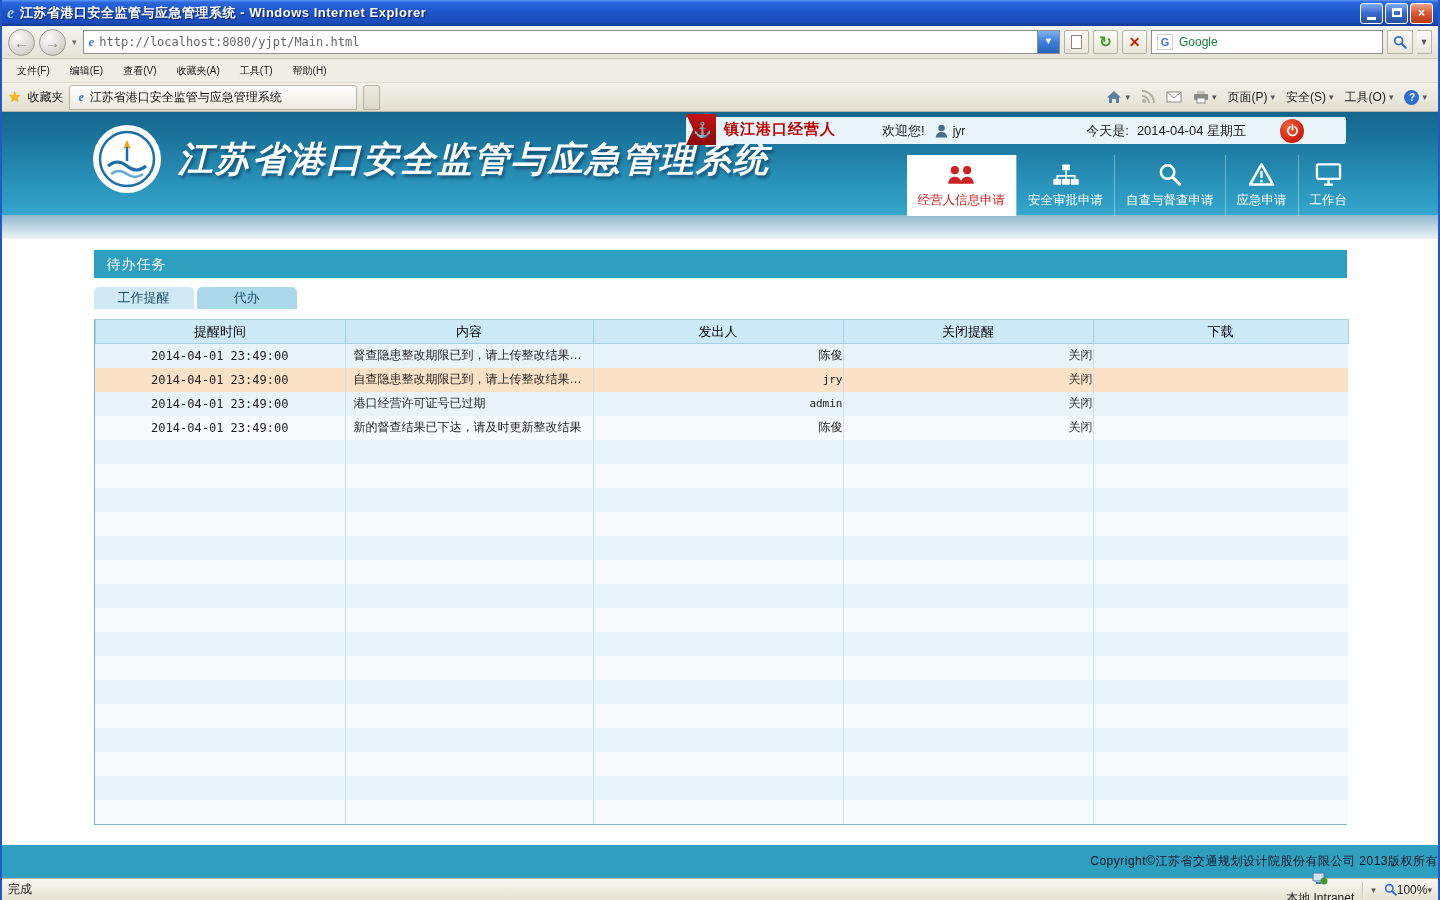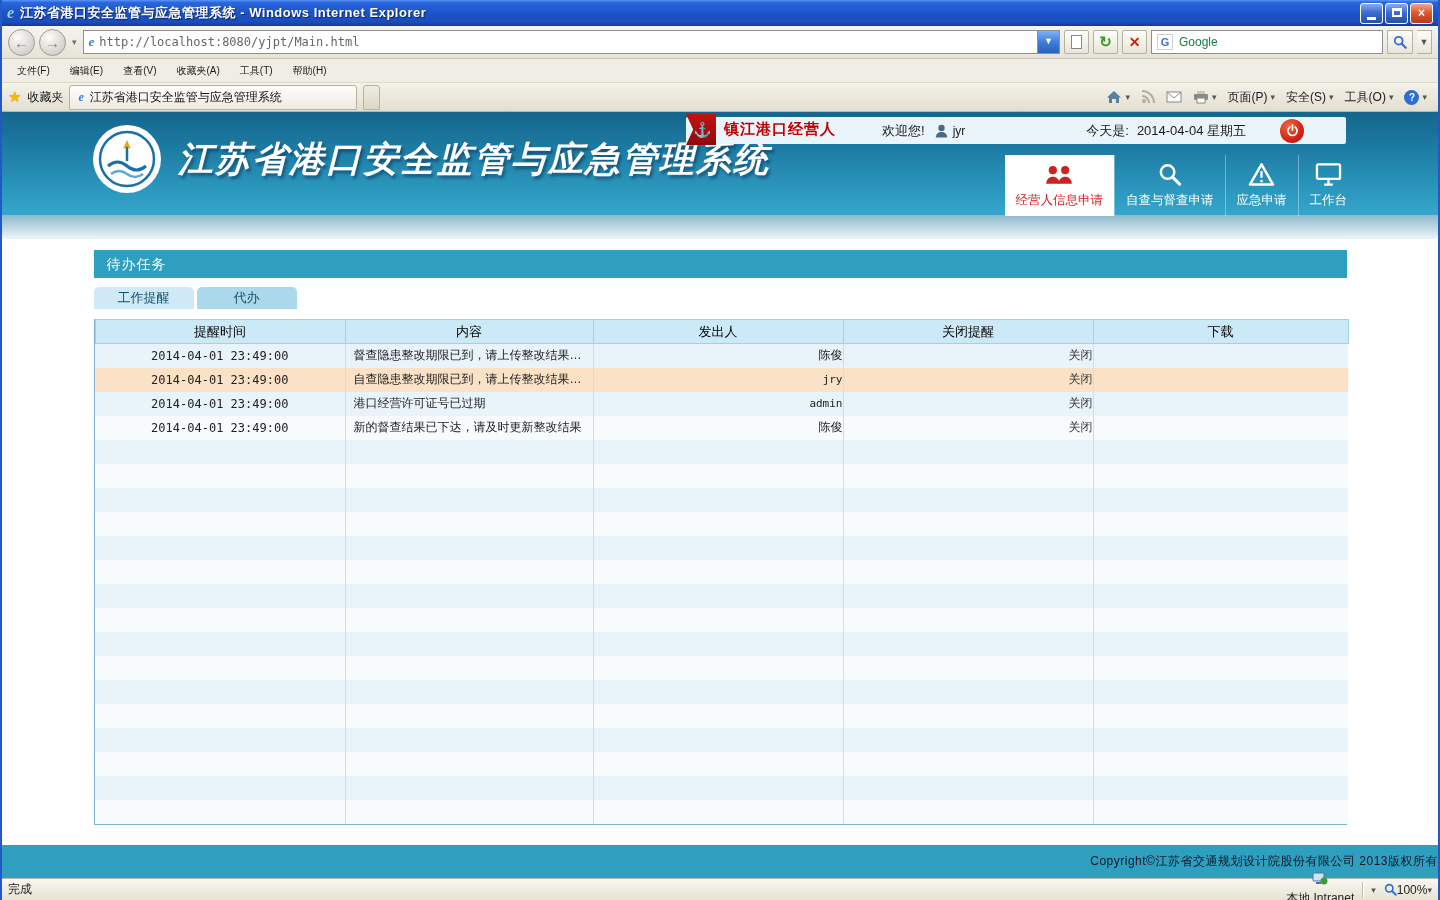--- a/index.html
+++ b/index.html
@@ -300,20 +300,32 @@
           <div class="nav-item active">
             <span class="nav-icon">
               <svg viewBox="0 0 34 26" width="30" height="24">
                 <circle cx="10" cy="7.5" r="4.6" fill="currentColor"></circle>
                 <circle cx="24" cy="7.5" r="4.6" fill="currentColor"></circle>
                 <path d="M2.5 23c0-5 3.4-8 7.5-8s7.5 3 7.5 8z" fill="currentColor"></path>
                 <path d="M16.5 23c0-5 3.4-8 7.5-8s7.5 3 7.5 8z" fill="currentColor"></path>
               </svg>
             </span>
             <span class="nav-label">经营人信息申请</span>
+          </div>
+          <div class="nav-item">
+            <span class="nav-icon">
+              <svg viewBox="0 0 32 26" width="28" height="24">
+                <rect x="11.5" y="1" width="9" height="6.5" rx="1" fill="currentColor"></rect>
+                <rect x="1.5" y="17.5" width="9" height="6.5" rx="1" fill="currentColor"></rect>
+                <rect x="11.5" y="17.5" width="9" height="6.5" rx="1" fill="currentColor"></rect>
+                <rect x="21.5" y="17.5" width="9" height="6.5" rx="1" fill="currentColor"></rect>
+                <path d="M16 7.5v4.5M6 17.5v-3.5h20v3.5M16 12v5.5" stroke="currentColor" stroke-width="1.8" fill="none"></path>
+              </svg>
+            </span>
+            <span class="nav-label">安全审批申请</span>
           </div>
           <div class="nav-item">
             <span class="nav-icon">
               <svg viewBox="0 0 26 26" width="25" height="25">
                 <circle cx="11" cy="10.5" r="7" fill="none" stroke="currentColor" stroke-width="2.6"></circle>
                 <path d="M16.2 15.8L23.5 23" stroke="currentColor" stroke-width="3.2" stroke-linecap="round"></path>
               </svg>
             </span>
             <span class="nav-label">自查与督查申请</span>
           </div>

